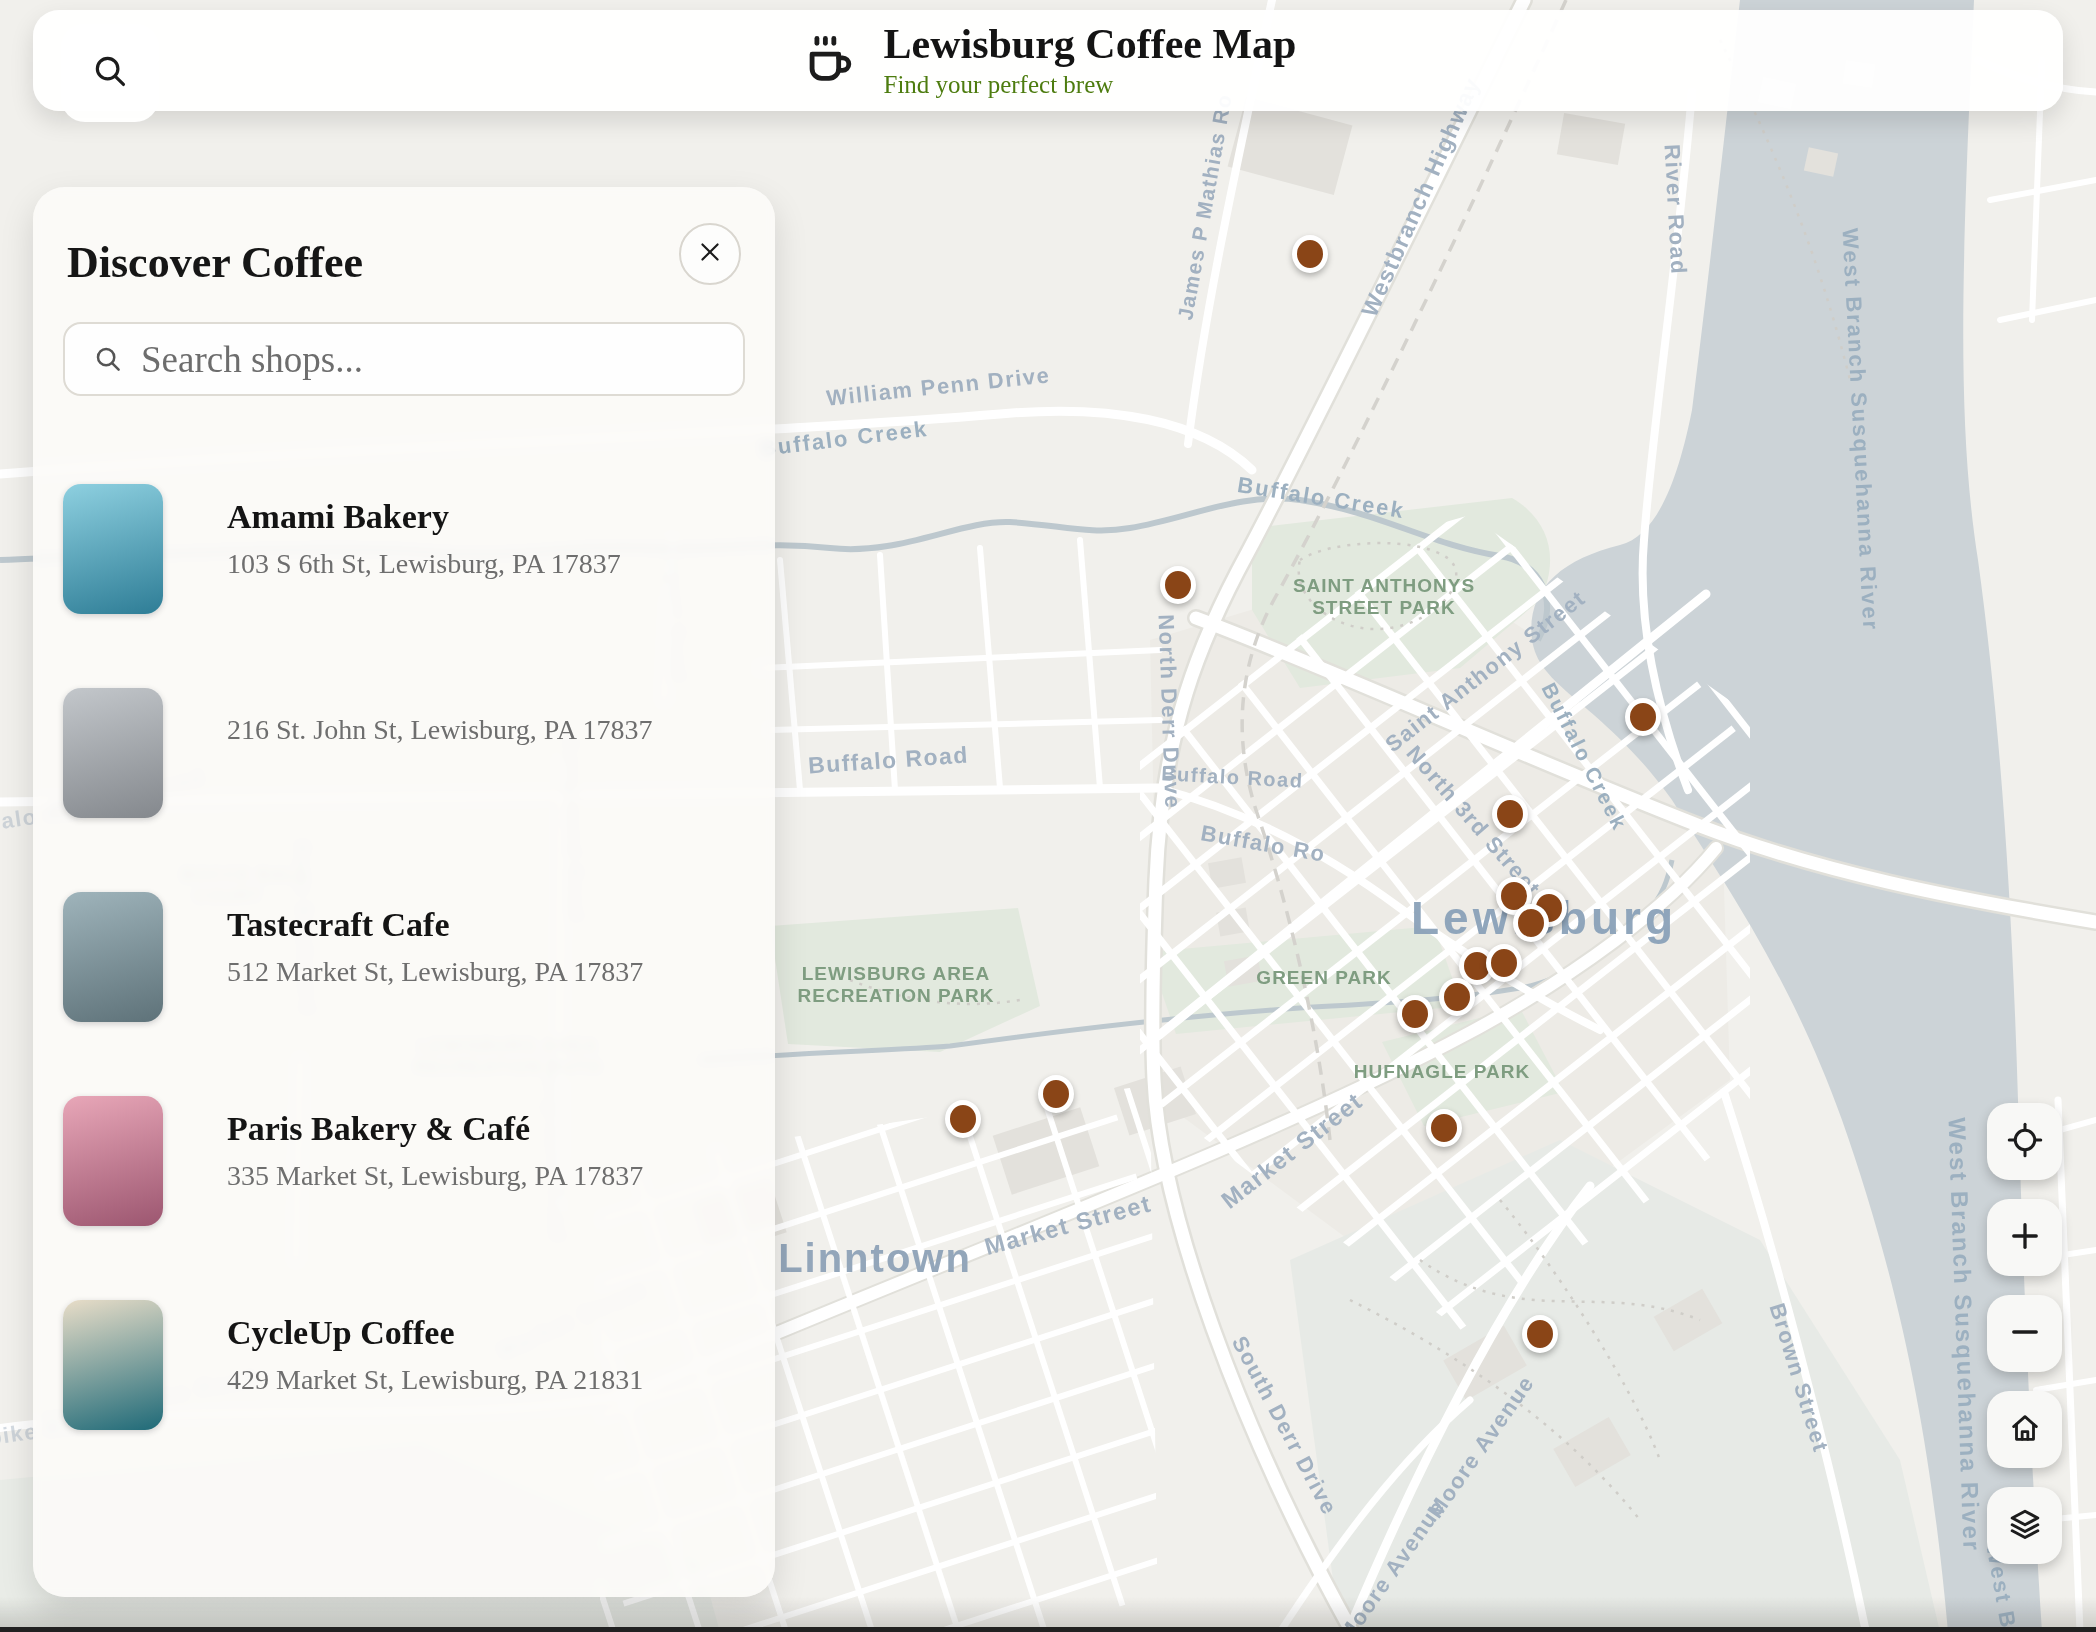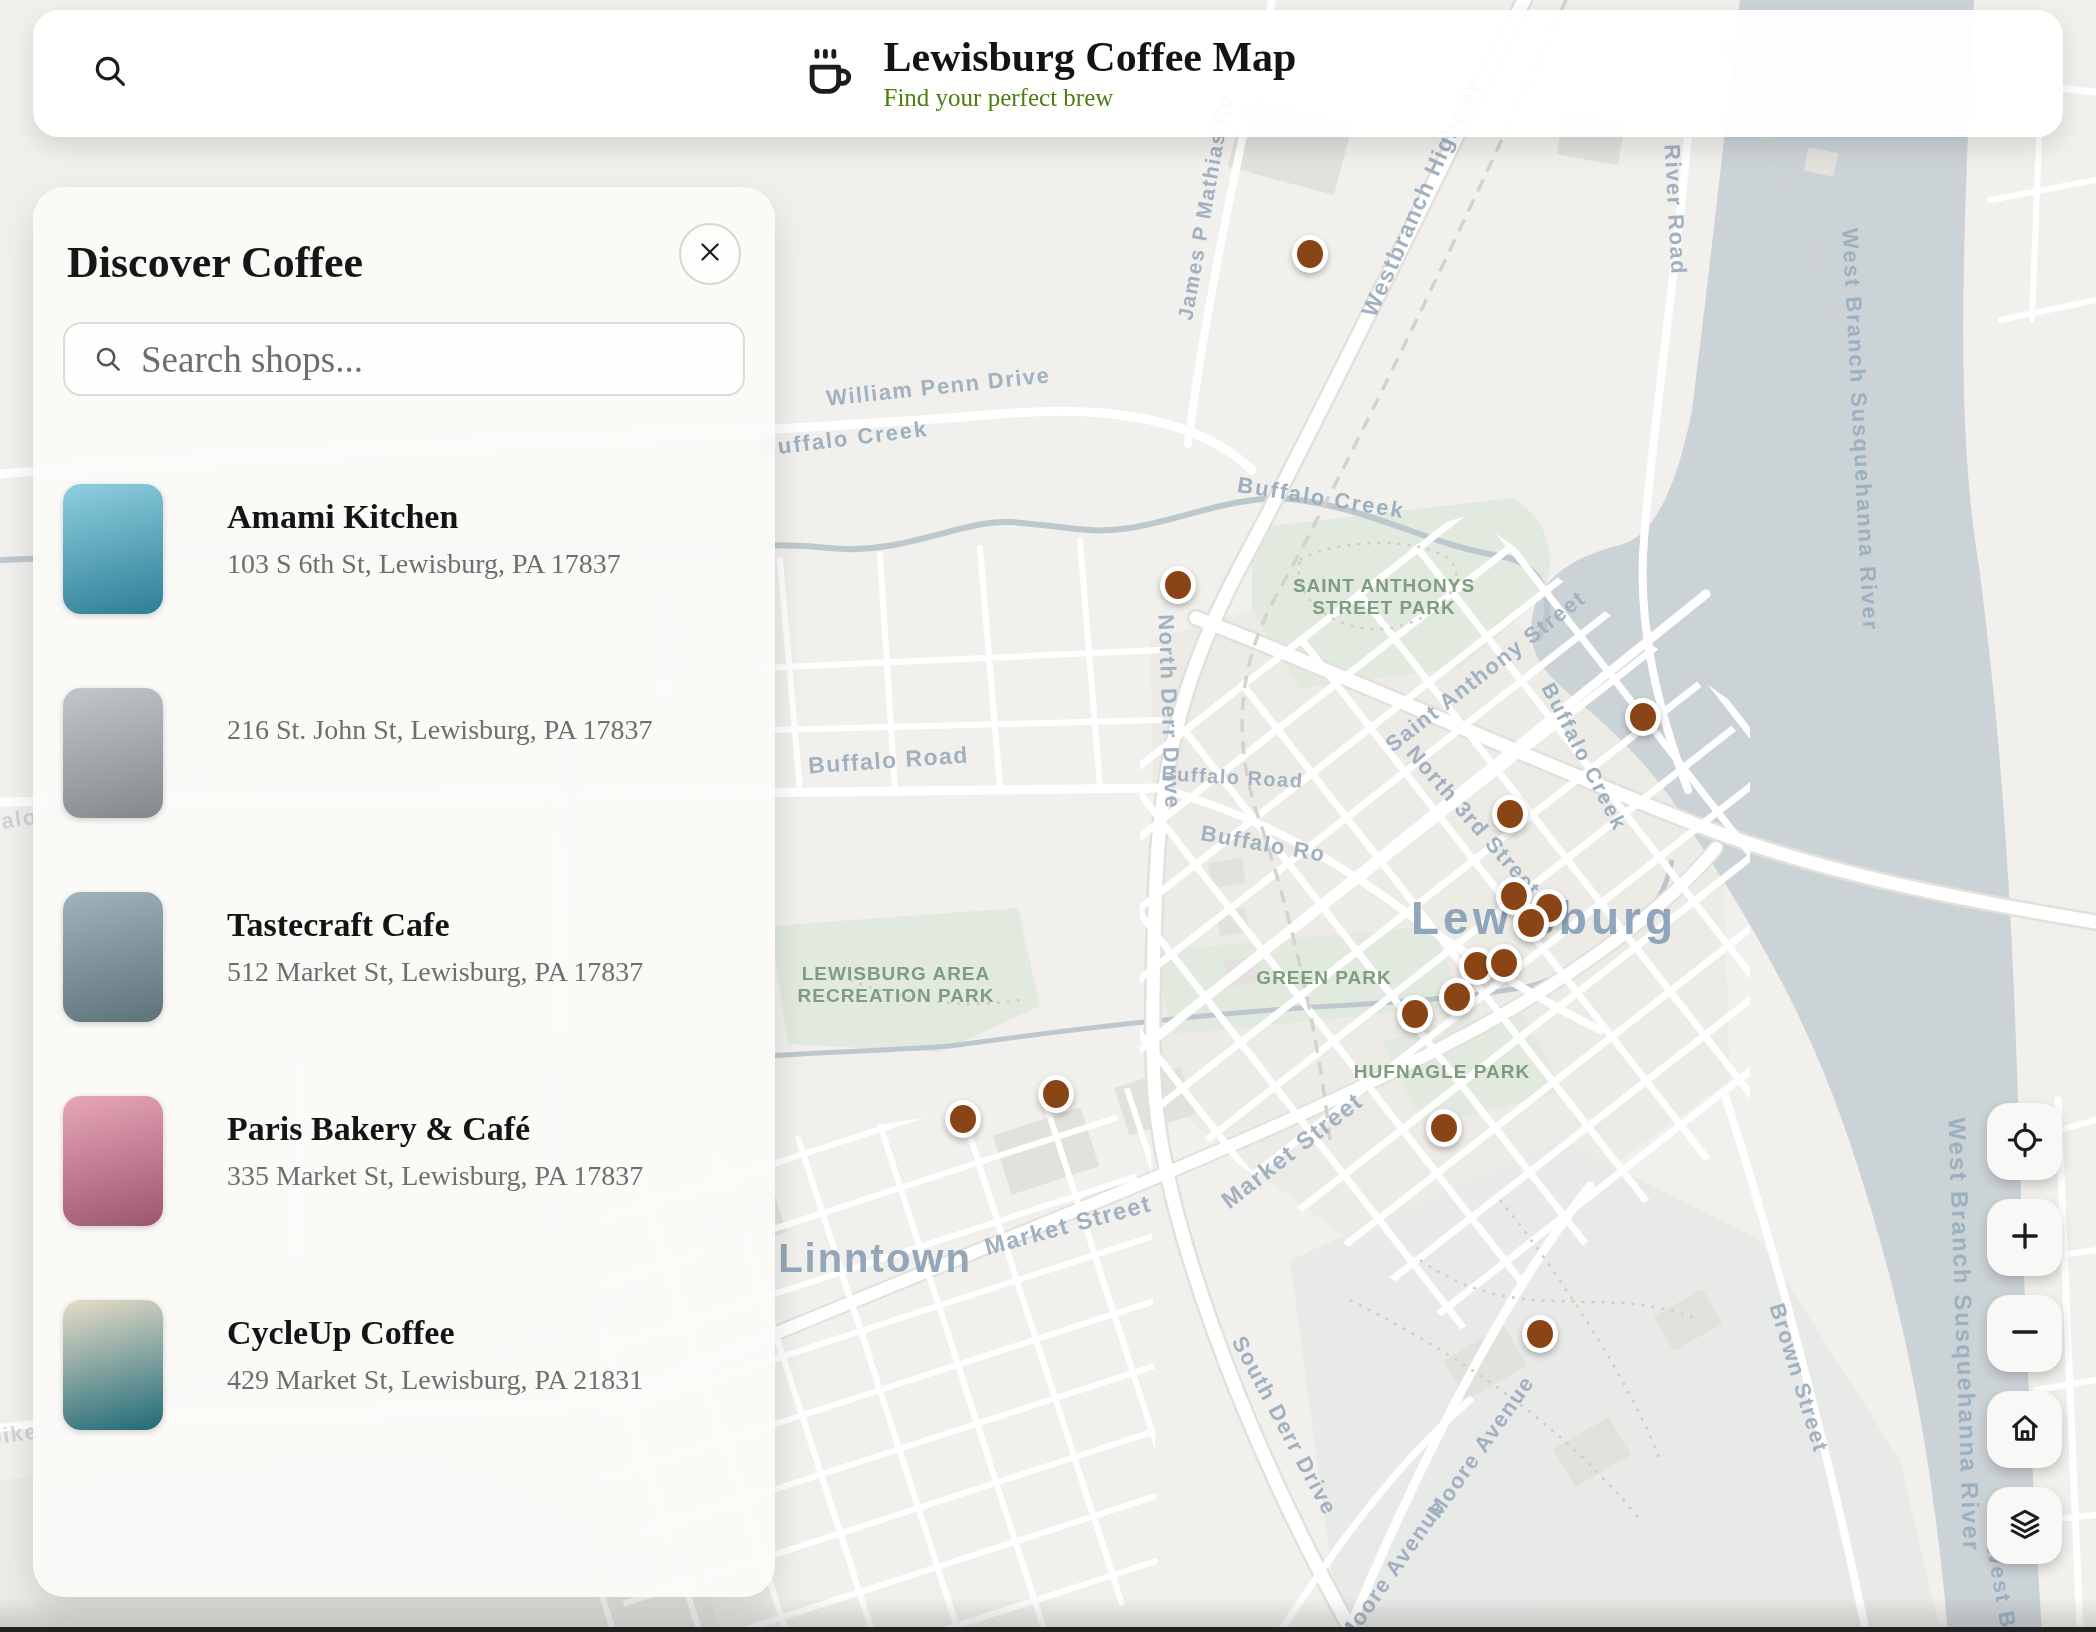--- a/index.html
+++ b/index.html
@@ -9,21 +9,21 @@
   .map-wrap{position:absolute;inset:0;z-index:0;}
   svg text{font-family:"Liberation Sans", sans-serif;}
   .lbl-road{fill:#a2b1c1;font-weight:bold;letter-spacing:1.5px;}
   .lbl-water{fill:#9cb0c0;font-weight:bold;letter-spacing:2px;}
   .lbl-park{fill:#7f9d81;font-weight:bold;letter-spacing:1px;}
   .lbl-city{fill:#8ba2b9;font-weight:bold;letter-spacing:4px;opacity:.95;}
   .lbl-town{fill:#93a6ba;font-weight:bold;letter-spacing:2px;}
   .marker{position:absolute;width:26px;height:28px;background:#8a4517;border:5px solid #ffffff;
           border-radius:50%;transform:translate(-50%,-50%);box-shadow:0 3px 6px rgba(0,0,0,.28);cursor:pointer;}
   
-  .header{position:absolute;left:33px;right:33px;top:10px;height:127px;background:rgba(255,255,255,.95);
+  .header{position:absolute;left:33px;right:33px;top:10px;height:101px;background:rgba(255,255,255,.95);
           border-radius:26px;box-shadow:0 10px 24px rgba(0,0,0,.12);z-index:5;}
   .hdr-search{position:absolute;left:28px;top:14px;width:98px;height:98px;border-radius:24px;
           background:rgba(255,255,255,.95);display:flex;align-items:center;justify-content:center;cursor:pointer;}
   .hdr-center{position:absolute;left:0;right:0;top:0;height:100%;display:flex;align-items:center;justify-content:center;gap:26px;pointer-events:none;}
   .hdr-title{font-size:42px;font-weight:bold;color:#141414;line-height:1.05;}
   .hdr-sub{font-size:25px;color:#4d7c0f;margin-top:4px;}
   
   .panel{position:absolute;left:33px;top:187px;width:742px;height:1410px;border-radius:32px;
          background:rgba(252,251,248,.9);backdrop-filter:blur(5px);box-shadow:0 14px 34px rgba(0,0,0,.13);
          z-index:4;overflow:hidden;padding:36px 30px 0 30px;box-sizing:border-box;}
@@ -317,21 +317,21 @@
       <svg width="30" height="30" viewBox="0 0 24 24" fill="none" stroke="#555" stroke-width="2" stroke-linecap="round">
         <circle cx="10.5" cy="10.5" r="6.5"></circle>
           <line x1="15.5" y1="15.5" x2="20.5" y2="20.5"></line>
       </svg>
       <input type="text" placeholder="Search shops..." style="">
     </div>
     <div class="shop-list" id="shop-list">
     <div class="shop-item">
       <div class="shop-photo" style="background: linear-gradient(165deg, rgb(142, 208, 224) 0%, rgb(46, 125, 150) 100%);"></div>
       <div class="shop-text">
-        <div class="shop-name">Amami Kitchen</div>
+        <div class="shop-name">Amami Bakery</div>
         <div class="shop-addr">103 S 6th St, Lewisburg, PA 17837</div>
       </div>
     </div>
 
     <div class="shop-item">
       <div class="shop-photo" style="background: linear-gradient(165deg, rgb(195, 199, 203) 0%, rgb(132, 136, 141) 100%);"></div>
       <div class="shop-text">
         <div class="shop-addr">216 St. John St, Lewisburg, PA 17837</div>
       </div>
     </div>

